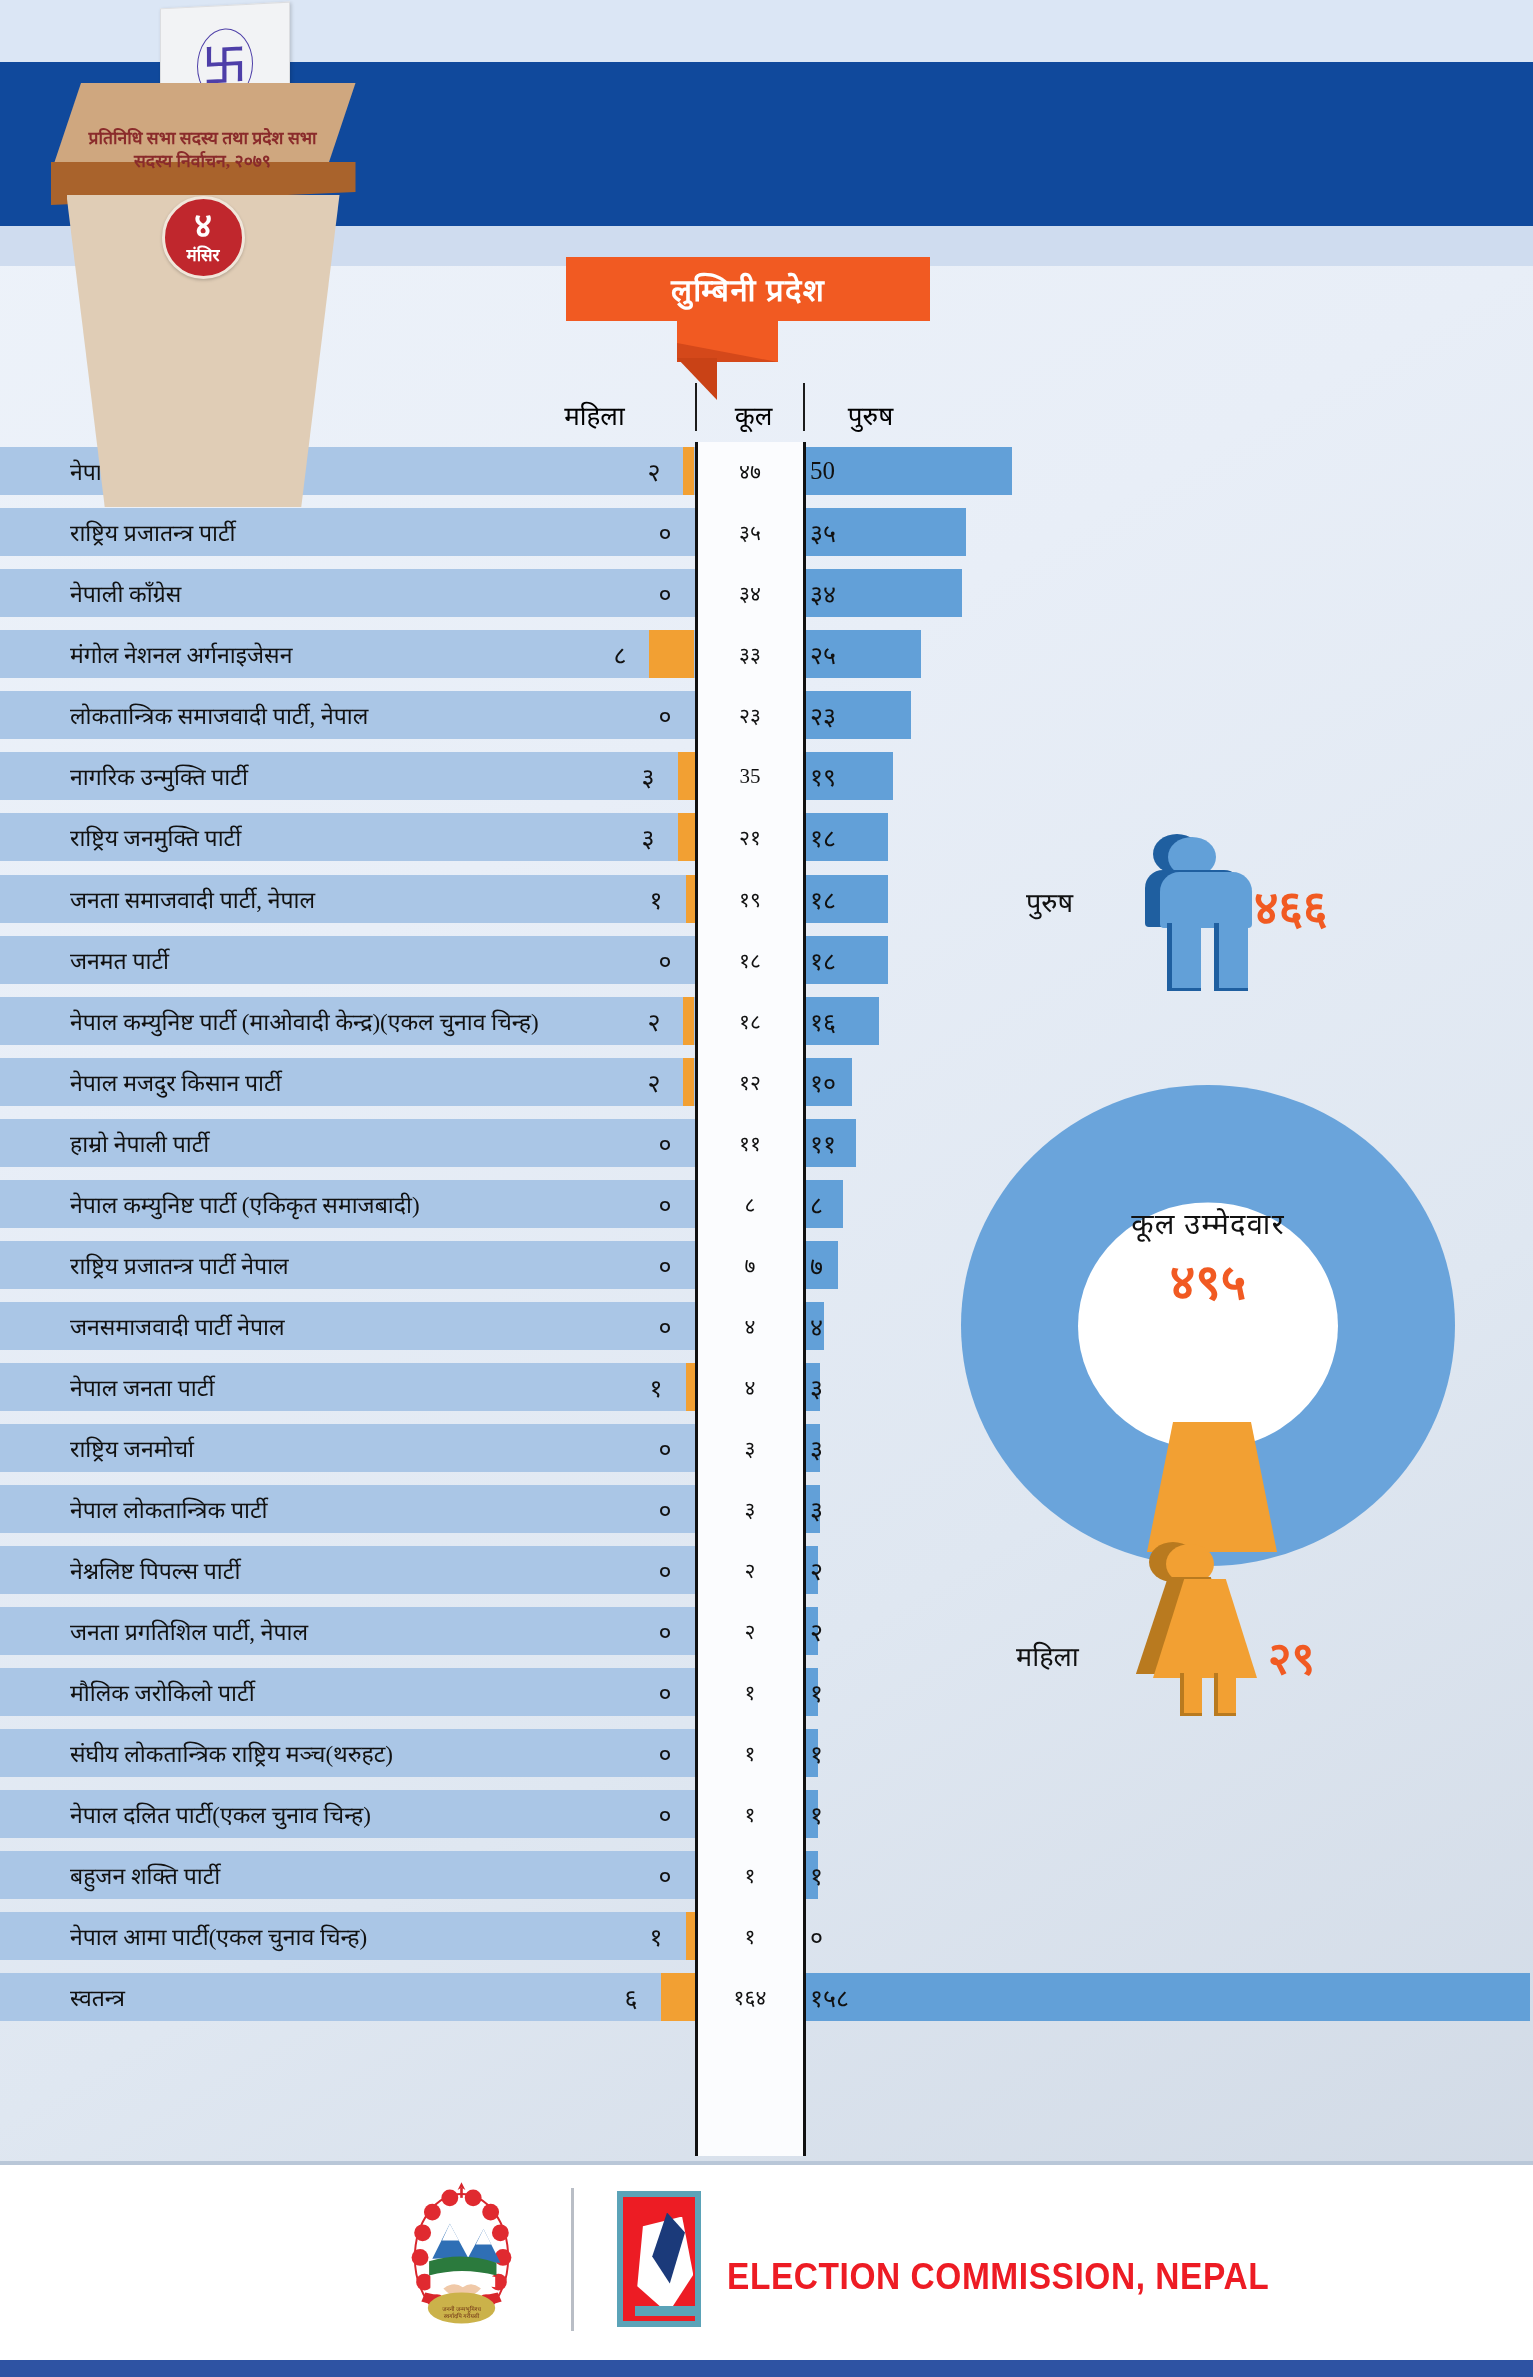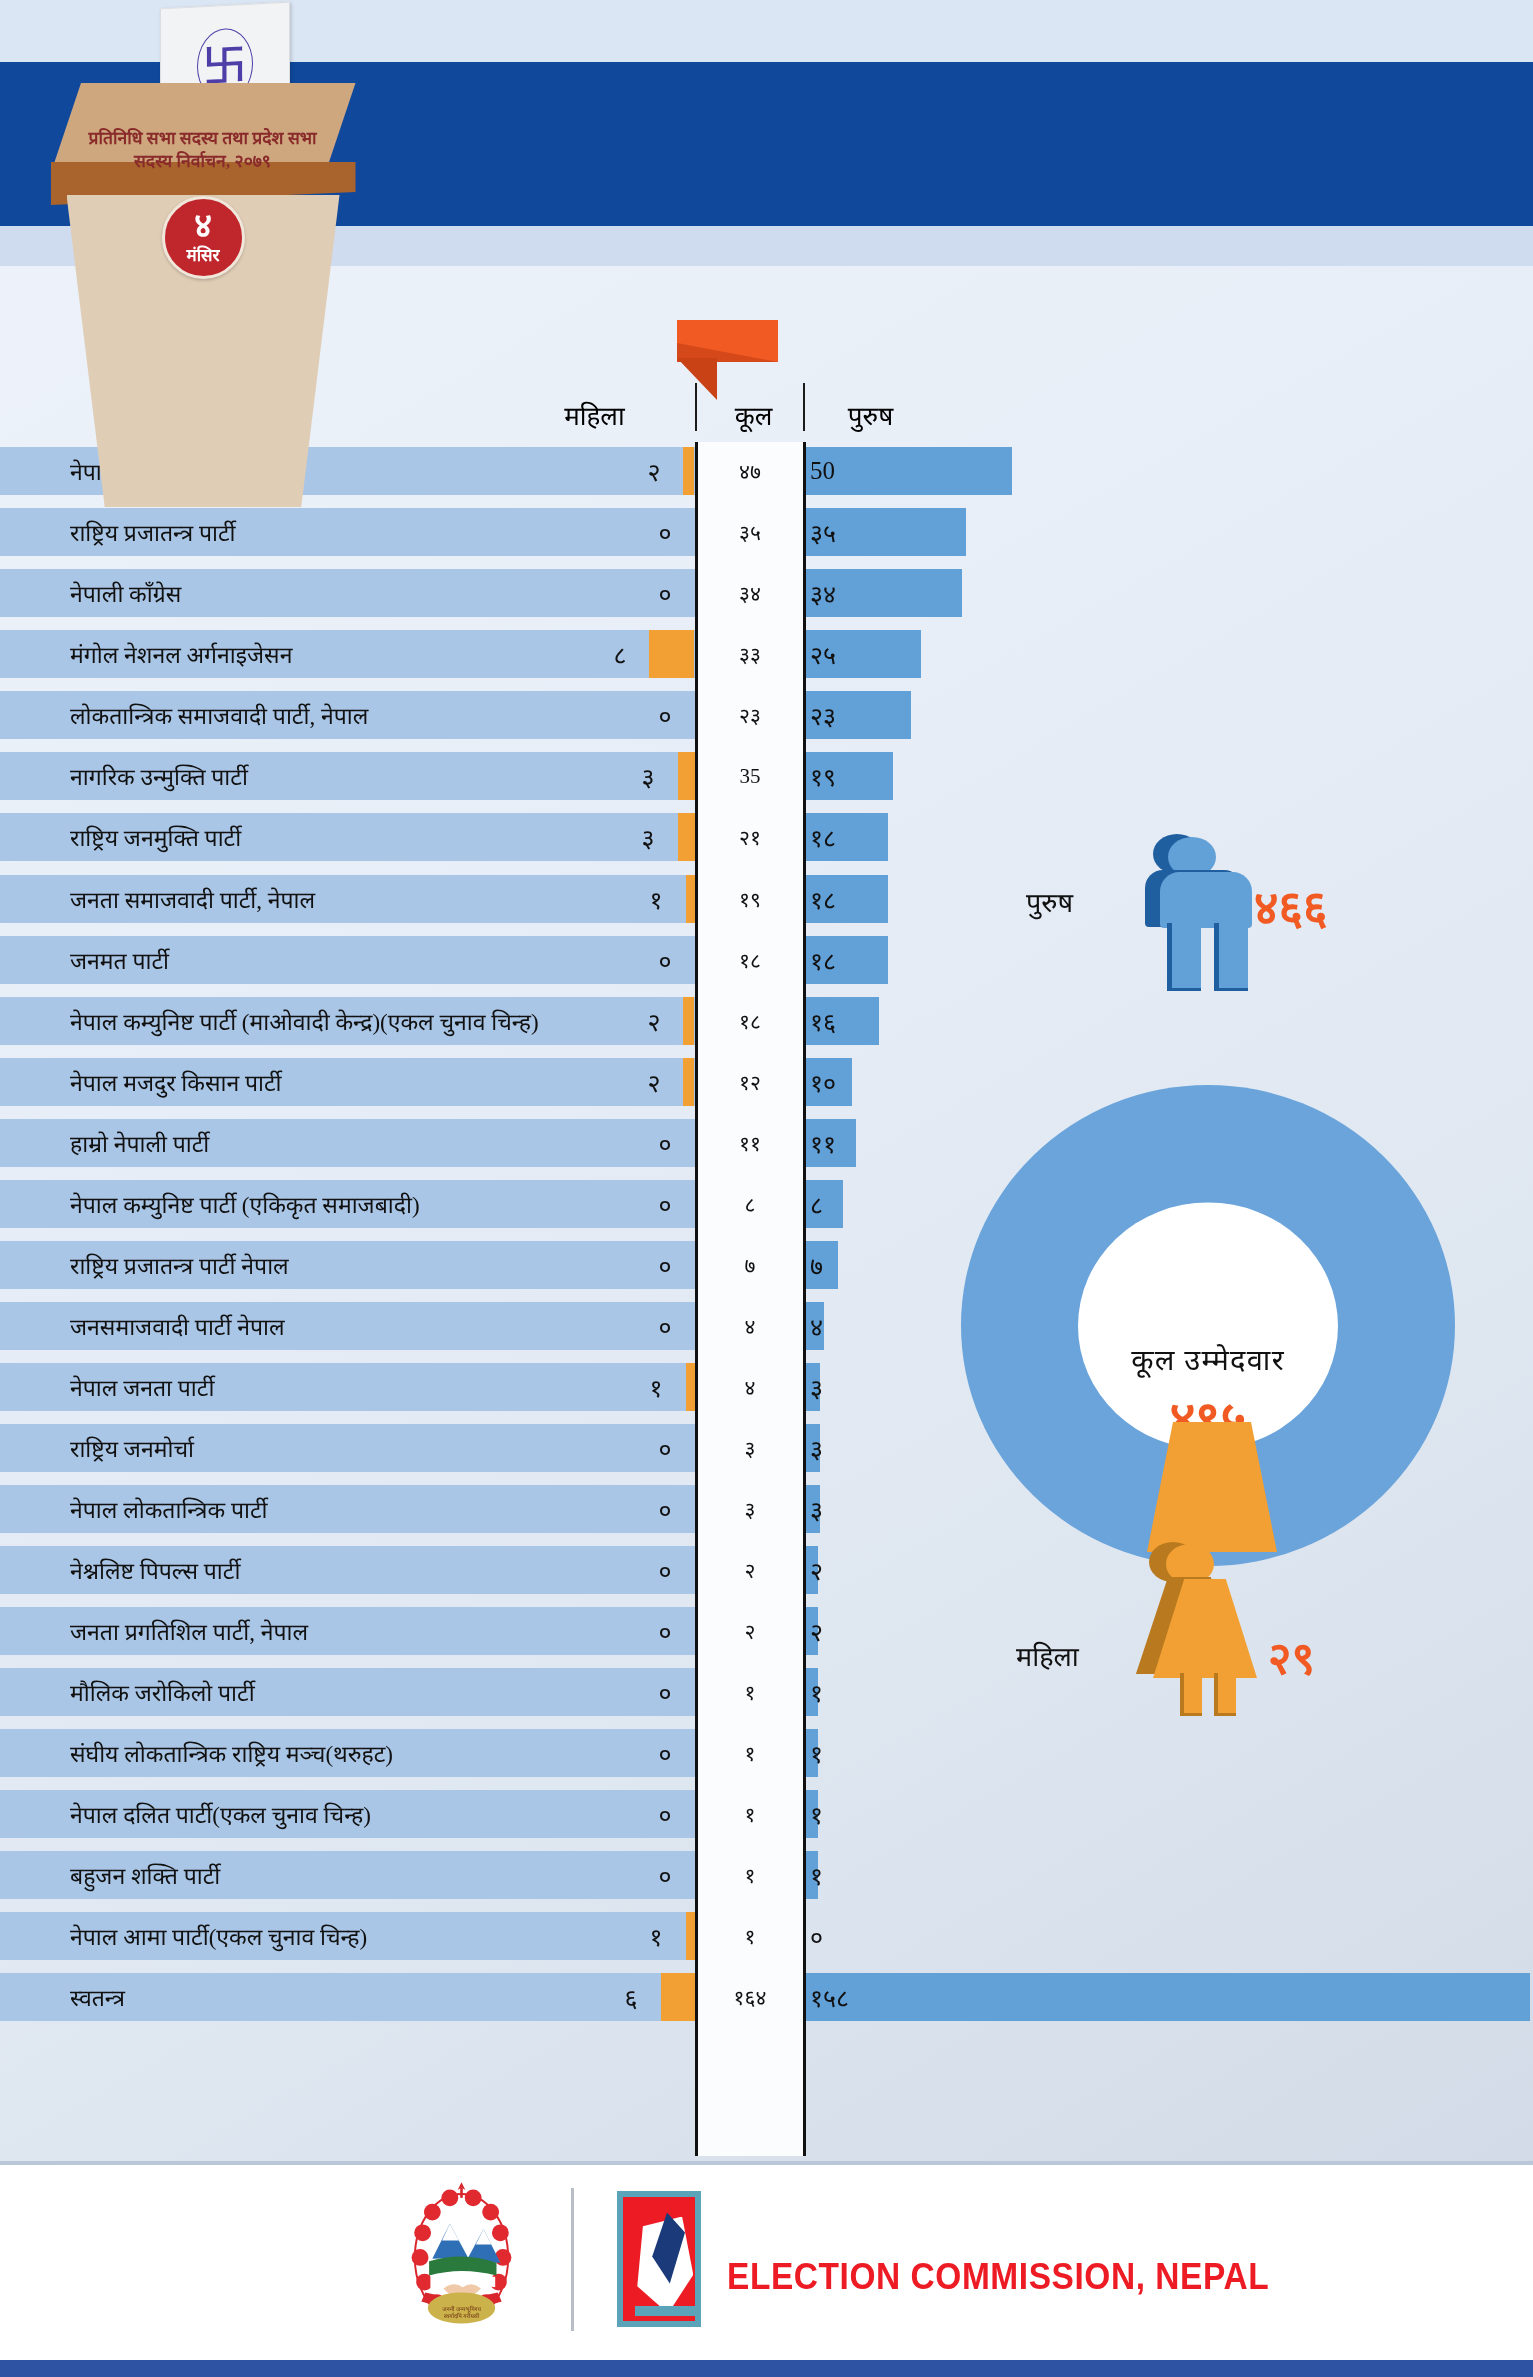--- a/index.html
+++ b/index.html
@@ -193,21 +193,21 @@
 
   .donut {
     position:absolute; left:32px; top:273px; width:494px; height:481px;
     border-radius:50%;
     background: #6aa4db;
   }
   .donut-hole {
     position:absolute; left:50%; top:50%; transform:translate(-50%,-50%);
     width:260px; height:247px; border-radius:50%;
     background:#ffffff;
-    display:flex; flex-direction:column; align-items:center; justify-content:flex-end;
+    display:flex; flex-direction:column; align-items:center; justify-content:flex-start;
   }
   .donut-hole .dh-label {
     font-family:"Liberation Serif","DejaVu Serif",serif;
     font-size:29px; color:#111; letter-spacing:1.3px; margin-bottom:5.2px;
   }
   .donut-hole .dh-value {
     font-family:"Liberation Serif","DejaVu Serif",serif;
     font-size:49px; color:#f15a22; font-weight:bold;
   }
   .female-slice {
@@ -321,20 +321,23 @@
       <span class="d-mon">मंसिर</span>
     </div>
   </div>
 
   <div class="main-title">
   </div>
 
   <div class="prov-ribbon-r"></div>
   <div class="prov-ribbon-l"></div>
   <div class="prov-tail"></div>
+  <div class="prov-tab">
+    <span class="prov-tab-txt">लुम्बिनी प्रदेश</span>
+  </div>
 
   <div class="col-head" id="ch-female">महिला</div>
   <div class="head-sep" id="hs1"></div>
   <div class="col-head" id="ch-total">कूल</div>
   <div class="head-sep" id="hs2"></div>
   <div class="col-head" id="ch-male">पुरुष</div>
 
   <div id="table-area">
     <div class="totcol-bg"></div>
     <div id="rows-host">

